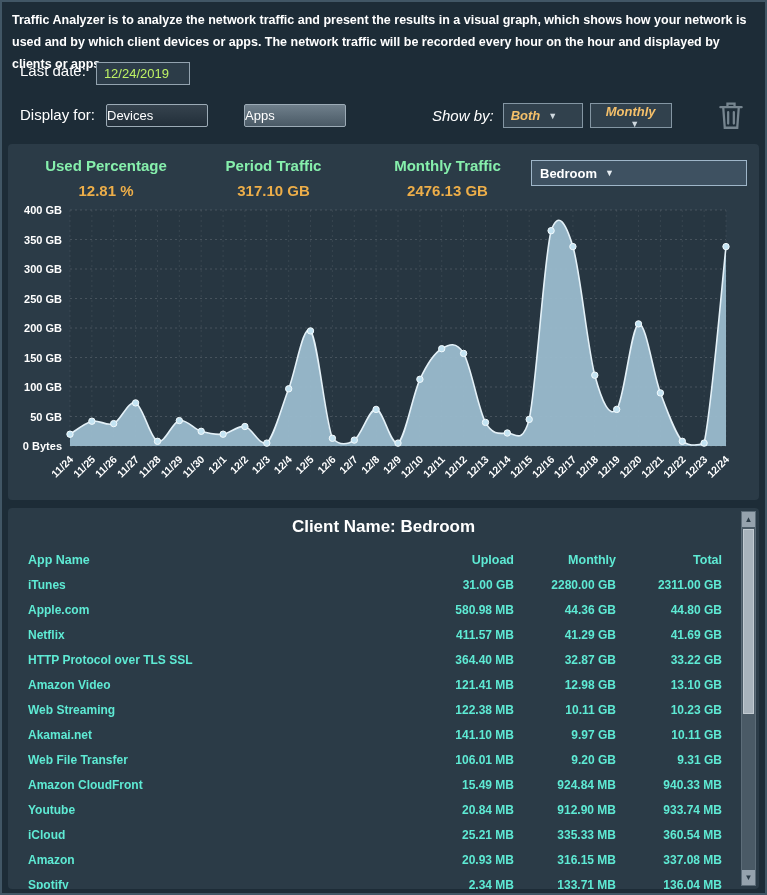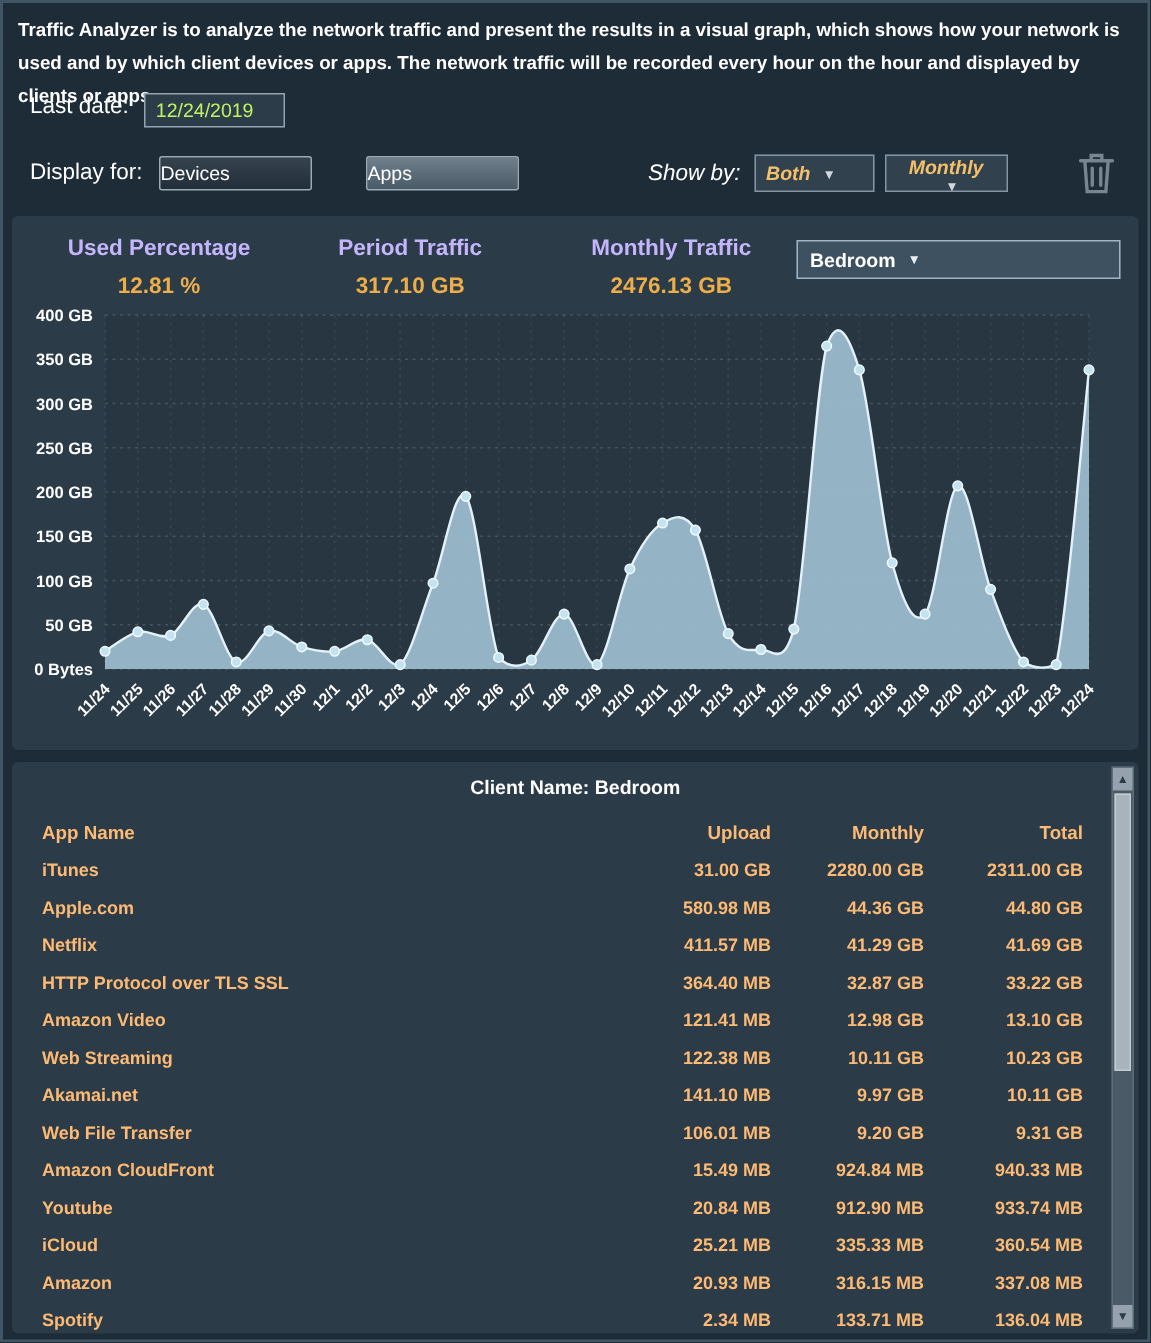--- a/index.html
+++ b/index.html
@@ -49,21 +49,21 @@
   .sel-period  { width:82px;flex-direction:column; }
 
   .trash-btn { position:absolute; left:712px; top:96px; width:34px; height:34px; cursor:pointer; }
 
   
   .stats-panel {
     position:absolute; top:142px; left:6px; width:751px; height:356px;
     background:#2b3b47; border-radius:4px;
   }
   .stat { position:absolute; top:13px; text-align:center; }
-  .stat .stat-label { color:#c4b5fd; font-size:15px; font-weight:bold; }
+  .stat .stat-label { color:#86efac; font-size:15px; font-weight:bold; }
   .stat .stat-value { color:#edae49; font-size:15px; font-weight:bold; margin-top:8px; }
   .stat-used    { left:8px;   width:180px; }
   .stat-period  { left:178px; width:175px; }
   .stat-monthly { left:352px; width:175px; }
 
   .client-select {
     position:absolute; right:12px; top:16px; width:216px; height:26px;
     background:#3e5161; border:1px solid #9fb6c9;
     color:#fff; font-size:13px; font-weight:bold; padding:0 8px;
   }
@@ -77,24 +77,24 @@
   .chart-svg .line { fill:none; stroke:#e4f1f8; stroke-width:1.6; }
   .chart-svg .dot  { fill:#c3e3f2; stroke:#f3fafd; stroke-width:1; }
   .chart-svg .ylab { fill:#ffffff; font-size:11px; font-weight:bold; }
   .chart-svg .xlab { fill:#ffffff; font-size:10.5px; font-weight:bold; }
 
   
   .table-panel {
     position:absolute; top:506px; left:6px; width:751px; height:381px;
     background:#2b3b47; border-radius:4px; overflow:hidden;
   }
-  .table-title { margin-top:9px; text-align:center; color:#fff; font-size:13px; font-weight:bold; }
+  .table-title { margin-top:9px; text-align:center; color:#fff; font-size:17px; font-weight:bold; }
   .app-table { margin:10px 0 0 20px; border-collapse:collapse; table-layout:fixed; width:694px; }
   .app-table th, .app-table td {
-    color:#fdba74; font-size:12px; font-weight:bold; height:25px; padding:0;
+    color:#5eead4; font-size:12px; font-weight:bold; height:25px; padding:0;
     white-space:nowrap; overflow:hidden;
   }
   .app-table th { font-size:12.5px; }
   .col-name  { width:300px; text-align:left; padding-left:2px; }
   .col-num   { text-align:right; }
   .c2 { width:186px; } .c3 { width:102px; } .c4 { width:106px; }
 
   
   .scrollbar {
     position:absolute; top:3px; right:3px; width:15px; height:375px;

